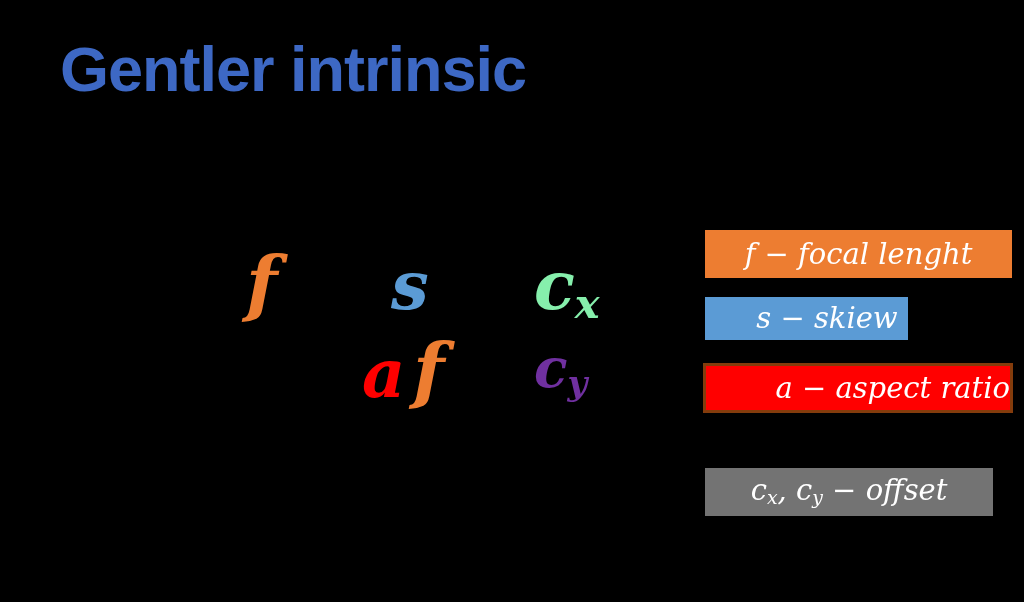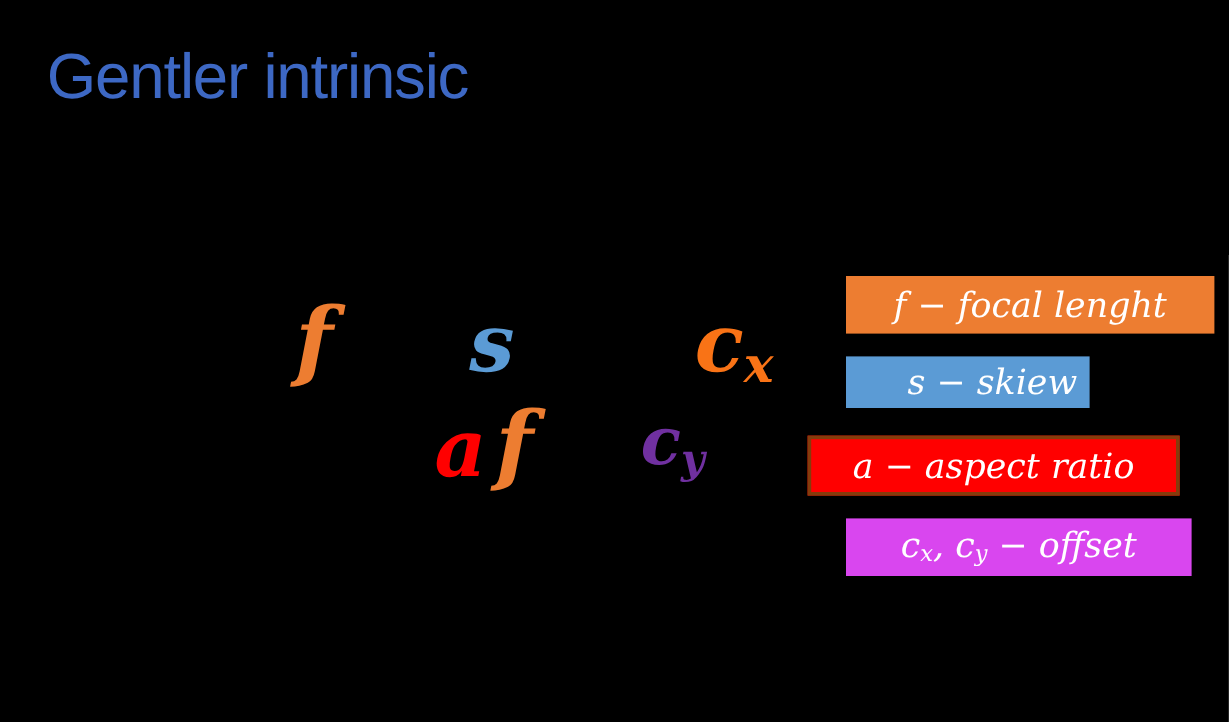--- a/index.html
+++ b/index.html
@@ -8,24 +8,24 @@
     font-family: "Liberation Sans", sans-serif;
     overflow: hidden;
   }
   .slide {
     position: relative;
     width: 1024px; height: 602px;
     overflow: hidden;
   }
   .title {
     position: absolute;
-    left: 39px; top: 38px;
+    left: 60px; top: 38px;
     margin: 0;
-    font-size: 53px;
-    font-weight: 400;
+    font-size: 63px;
+    font-weight: 700;
     letter-spacing: -1px;
     line-height: 1;
     font-family: "Liberation Sans", sans-serif;
   }
   
   .glyph {
     position: absolute;
     font-family: "DejaVu Serif", serif;
     font-style: italic;
     font-weight: 700;
@@ -60,47 +60,47 @@
     line-height: 1;
     white-space: nowrap;
   }
   .legend-text sub {
     font-size: 0.65em;
     vertical-align: -0.2em;
     line-height: 1;
   }
   .lb-0 { left: 705px; top: 230px; width: 307px; height: 48px; }
   .lb-1 { left: 705px; top: 297px; width: 203px; height: 43px; padding-left: 41px; }
-  .lb-2 { left: 673px; top: 363px; width: 310px; height: 50px; }
+  .lb-2 { left: 703px; top: 363px; width: 310px; height: 50px; justify-content: flex-end; }
   .lb-3 { left: 705px; top: 432px; width: 288px; height: 48px; }
 </style>
 </head>
 <body>
 
 <div class="slide" style="background-color: rgb(0, 0, 0);">
 
   <h1 class="title" style="color: rgb(61, 104, 196);">Gentler intrinsic</h1>
 
   <div>
     <span class="glyph g-f1" style="color: rgb(237, 125, 49);">f</span>
     <span class="glyph g-s" style="color: rgb(91, 155, 213);">s</span>
-    <span class="glyph g-cx" style="color: #f97316; margin-left: 45px;"><span>c</span><sub>x</sub></span>
+    <span class="glyph g-cx" style="color: #86efac;"><span>c</span><sub>x</sub></span>
     <span class="glyph g-a" style="color: rgb(255, 0, 0);">a</span>
     <span class="glyph g-f2" style="color: rgb(237, 125, 49);">f</span>
     <span class="glyph g-cy" style="color: rgb(112, 48, 160);"><span>c</span><sub>y</sub></span>
   </div>
 
   <div>
     <div class="legend-box lb-0" style="color: rgb(255, 255, 255); background-color: rgb(237, 125, 49);">
       <span class="legend-text">f − focal lenght</span>
     </div>
     <div class="legend-box lb-1" style="color: rgb(255, 255, 255); background-color: rgb(91, 155, 213);">
       <span class="legend-text">s − skiew</span>
     </div>
     <div class="legend-box lb-2" style="color: rgb(255, 255, 255); background-color: rgb(255, 0, 0); border-color: rgb(132, 60, 12);">
       <span class="legend-text">a − aspect ratio</span>
     </div>
-    <div class="legend-box lb-3" style="color: rgb(255, 255, 255); background-color: #d946ef;">
+    <div class="legend-box lb-3" style="color: rgb(255, 255, 255); background-color: #737373; margin-top: 36px;">
       <span class="legend-text"><span>c</span><sub>x</sub><span>, c</span><sub>y</sub><span> − offset</span></span>
     </div>
   </div>
 
 </div>
 
 </body></html>

